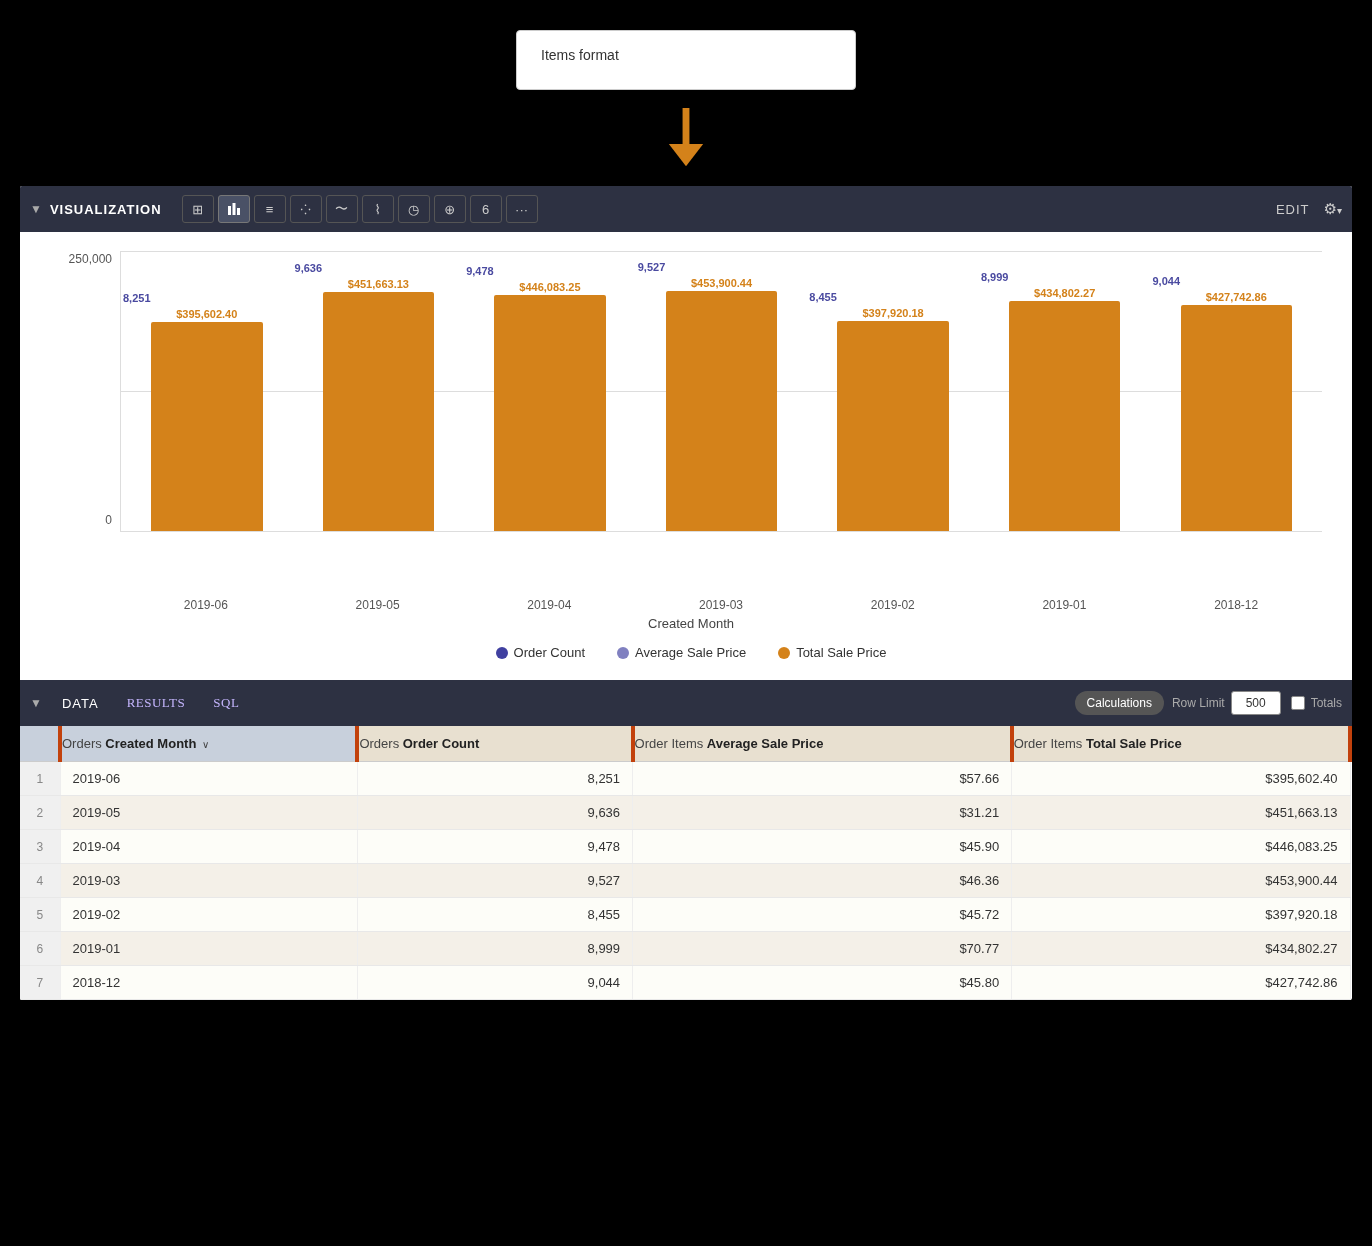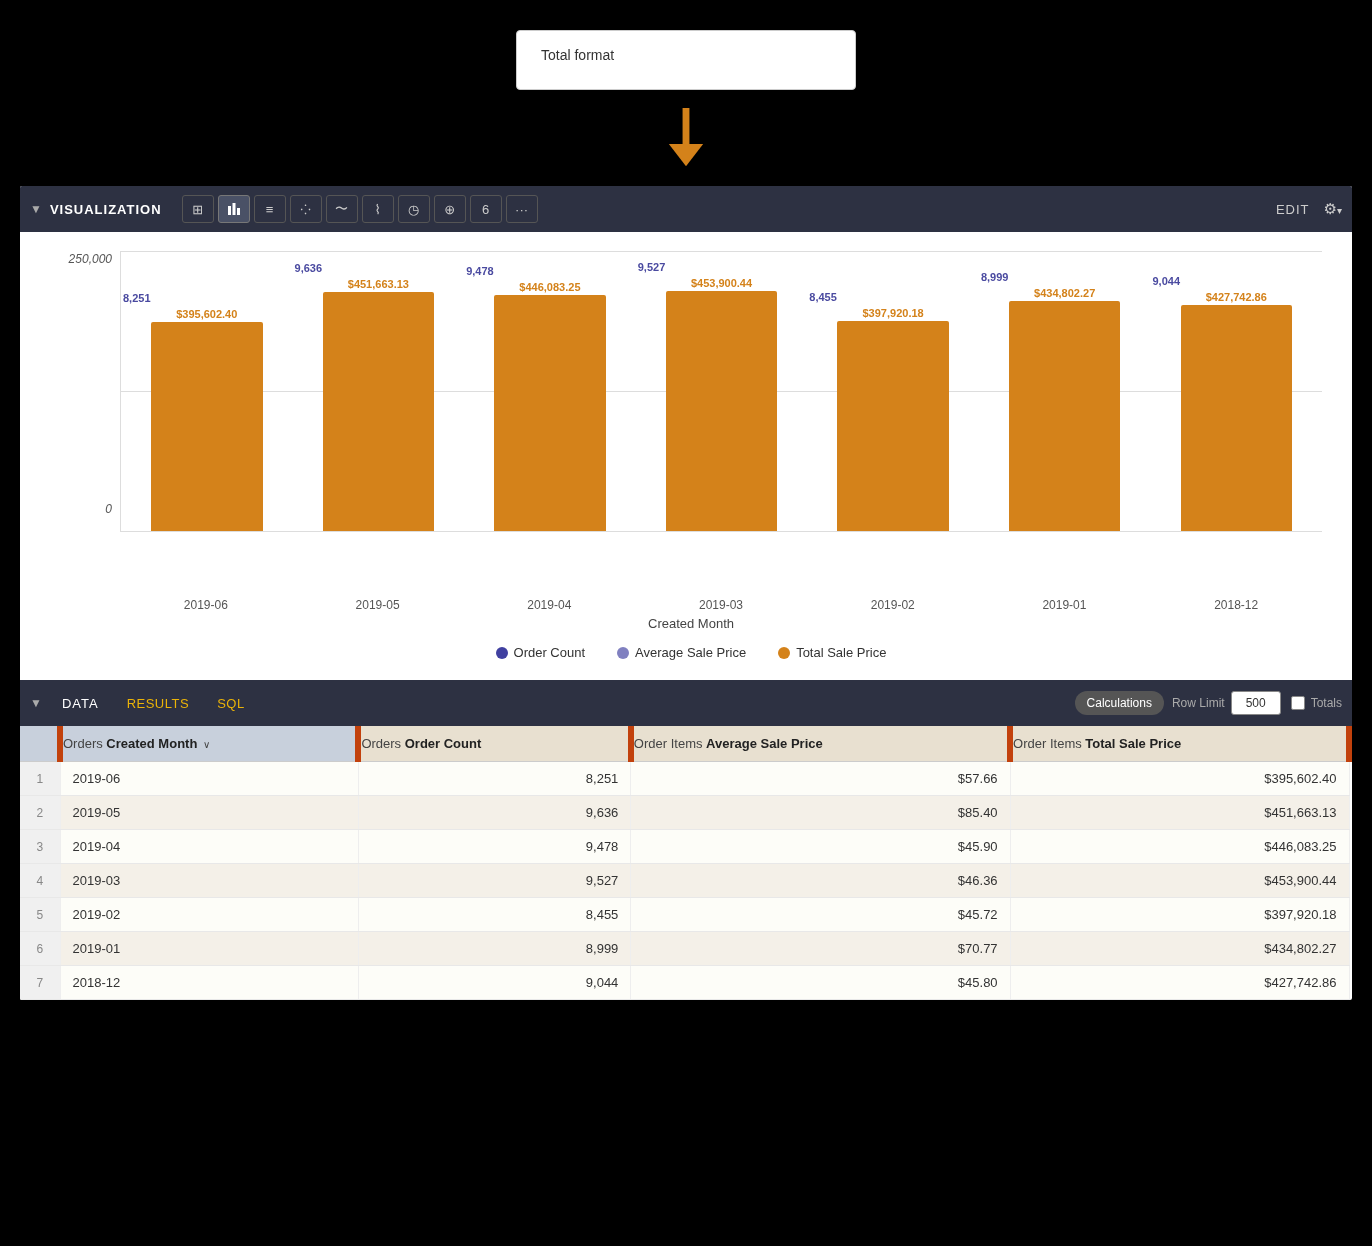--- a/index.html
+++ b/index.html
@@ -140,28 +140,27 @@
     .chart-container {
       position: relative;
       height: 340px;
     }
 
     
     .y-axis {
       position: absolute;
       left: 0;
       top: 0;
-      bottom: 76px;
+      bottom: 65px;
       width: 60px;
       display: flex;
       flex-direction: column;
       justify-content: space-between;
       align-items: flex-end;
       padding-right: 8px;
-      font-style: italic;
     }
 
     .y-label {
       font-size: 12px;
       color: #555;
     }
 
     
     .bars-section {
       position: absolute;
@@ -297,25 +296,26 @@
 
     .data-title {
       color: #fff;
       font-size: 13px;
       font-weight: 400;
       letter-spacing: 1px;
       padding: 0 14px;
     }
 
     .data-tab {
-      color: #eab308;
+      color: #c4b5fd;
       font-size: 13px;
       padding: 4px 14px;
       cursor: pointer;
       letter-spacing: 0.5px;
+      font-family: Liberation Serif, serif;
     }
 
     .data-spacer { flex: 1; }
 
     .calc-btn {
       background: #555;
       color: #fff;
       border: none;
       border-radius: 12px;
       padding: 5px 12px;
@@ -365,21 +365,21 @@
       font-size: 13px;
     }
 
     .data-table th {
       background: #e8e0d0;
       padding: 10px 0;
       text-align: left;
       font-weight: normal;
       color: #444;
       border-bottom: 1px solid #ccc;
-      border-right: 6px solid #c2410c;
+      border-right: 4px solid #c2410c;
     }
 
     .data-table th strong {
       font-weight: 700;
       color: #222;
     }
 
     .data-table th:first-child {
       background: #c8d0dc;
       width: 40px;
@@ -432,21 +432,21 @@
     .sort-icon {
       font-size: 10px;
       margin-left: 2px;
     }
   </style>
 </head>
 <body>
 
 <div class="top-section">
   <div class="number-format-card">
-    <div class="number-format-label">Total format</div>
+    <div class="number-format-label">Items format</div>
   </div>
 
   <div class="orange-arrow">
     <svg viewBox="0 0 40 70" xmlns="http://www.w3.org/2000/svg">
       <rect x="16" y="0" width="8" height="45" fill="#d4821a"></rect>
       <polygon points="0,42 40,42 20,68" fill="#d4821a"></polygon>
     </svg>
   </div>
 </div>
 
@@ -604,21 +604,21 @@
       <td>1</td>
       <td>2019-06</td>
       <td class="num">8,251</td>
       <td class="num">$57.66</td>
       <td class="num">$395,602.40</td>
     </tr>
         <tr>
       <td>2</td>
       <td>2019-05</td>
       <td class="num">9,636</td>
-      <td class="num">$85.40</td>
+      <td class="num">$31.21</td>
       <td class="num">$451,663.13</td>
     </tr>
         <tr>
       <td>3</td>
       <td>2019-04</td>
       <td class="num">9,478</td>
       <td class="num">$45.90</td>
       <td class="num">$446,083.25</td>
     </tr>
         <tr>

